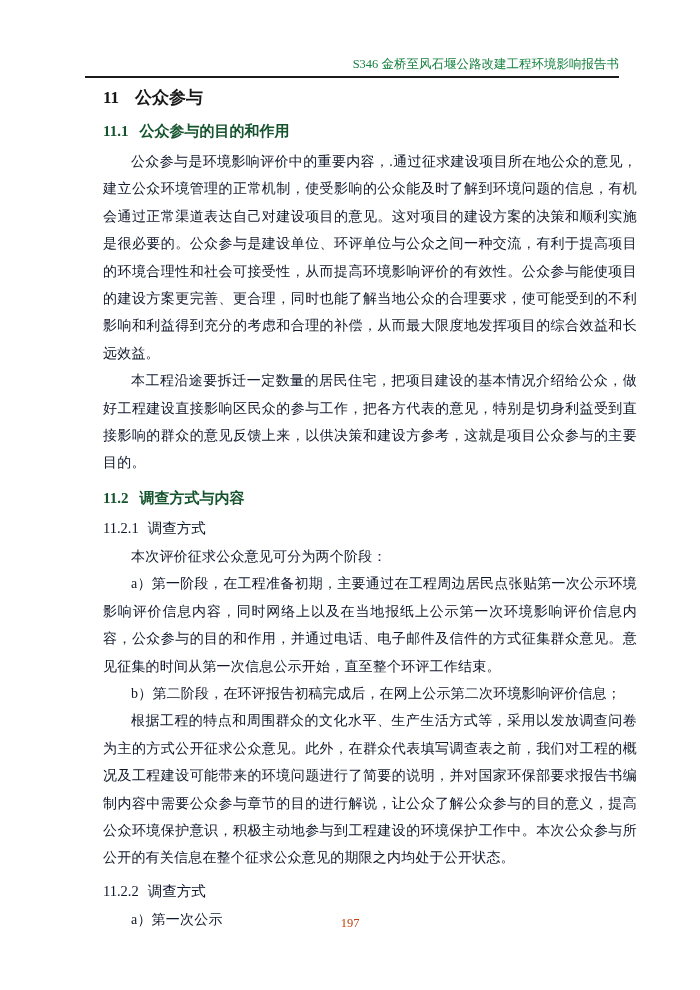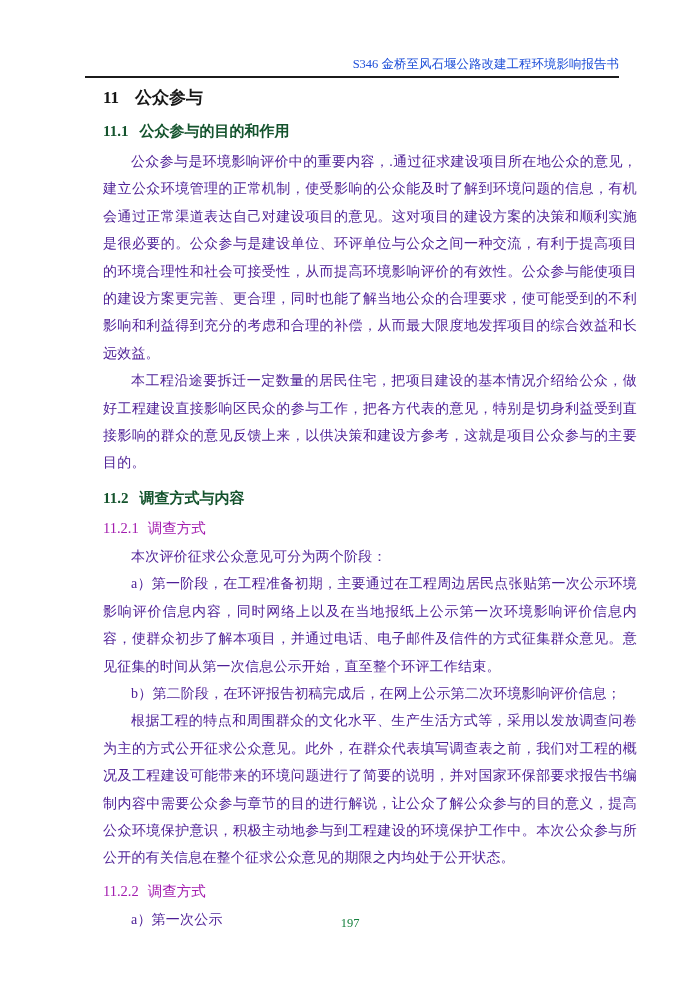--- a/index.html
+++ b/index.html
@@ -19,21 +19,21 @@
   .doc-header {
     position: absolute;
     top: 56px;
     left: 85px;
     width: 534px;
     text-align: right;
     font-size: 12.5px;
     line-height: 16px;
     padding-bottom: 4px;
     border-bottom: 2px solid #1b1b1b;
-    color: #1d4ed8;
+    color: #15803d;
   }
   .content {
     position: absolute;
     top: 86px;
     left: 85px;
     width: 534px;
     margin-left: 18px;
   }
   h1.sec {
     margin: 0 0 8px 0;
@@ -58,42 +58,42 @@
   h2.sec .num {
     font-family: "Liberation Serif", "DejaVu Serif", serif;
     margin-right: 11px;
   }
   h3.sec {
     margin: 8px 0 4px 0;
     font-size: 14.5px;
     line-height: 22px;
     font-weight: normal;
     font-family: "Liberation Serif", "DejaVu Serif", serif;
-    color: #a21caf;
+    color: #0f172a;
   }
   h3.sec .num {
     margin-right: 9px;
   }
   p.body {
     margin: 0;
     font-size: 14px;
     line-height: 27.4px;
     text-align: justify;
     text-indent: 2em;
     letter-spacing: 0.2px;
-    color: #4c1d95;
+    color: #0f172a;
   }
   .footer {
     position: absolute;
     top: 916px;
     left: 0;
     width: 700px;
     text-align: center;
     font-size: 12.5px;
-    color: #15803d;
+    color: #c2410c;
   }
 </style>
 </head>
 <body>
 
 <div class="page">
 
   <div class="doc-header">
     <span>S346 金桥至风石堰公路改建工程环境影响报告书</span>
   </div>
@@ -113,21 +113,21 @@
 
     <h2 class="sec">
       <span class="num">11.2</span><span>调查方式与内容</span>
     </h2>
 
     <h3 class="sec">
       <span class="num">11.2.1</span><span>调查方式</span>
     </h3>
 
     <p class="body">本次评价征求公众意见可分为两个阶段：</p>
-    <p class="body">a）第一阶段，在工程准备初期，主要通过在工程周边居民点张贴第一次公示环境影响评价信息内容，同时网络上以及在当地报纸上公示第一次环境影响评价信息内容，使群众初步了解本项目，并通过电话、电子邮件及信件的方式征集群众意见。意见征集的时间从第一次信息公示开始，直至整个环评工作结束。</p>
+    <p class="body">a）第一阶段，在工程准备初期，主要通过在工程周边居民点张贴第一次公示环境影响评价信息内容，同时网络上以及在当地报纸上公示第一次环境影响评价信息内容，公众参与的目的和作用，并通过电话、电子邮件及信件的方式征集群众意见。意见征集的时间从第一次信息公示开始，直至整个环评工作结束。</p>
     <p class="body">b）第二阶段，在环评报告初稿完成后，在网上公示第二次环境影响评价信息；</p>
     <p class="body">根据工程的特点和周围群众的文化水平、生产生活方式等，采用以发放调查问卷为主的方式公开征求公众意见。此外，在群众代表填写调查表之前，我们对工程的概况及工程建设可能带来的环境问题进行了简要的说明，并对国家环保部要求报告书编制内容中需要公众参与章节的目的进行解说，让公众了解公众参与的目的意义，提高公众环境保护意识，积极主动地参与到工程建设的环境保护工作中。本次公众参与所公开的有关信息在整个征求公众意见的期限之内均处于公开状态。</p>
 
     <h3 class="sec">
       <span class="num">11.2.2</span><span>调查方式</span>
     </h3>
 
     <p class="body">a）第一次公示</p>
 
   </div>

